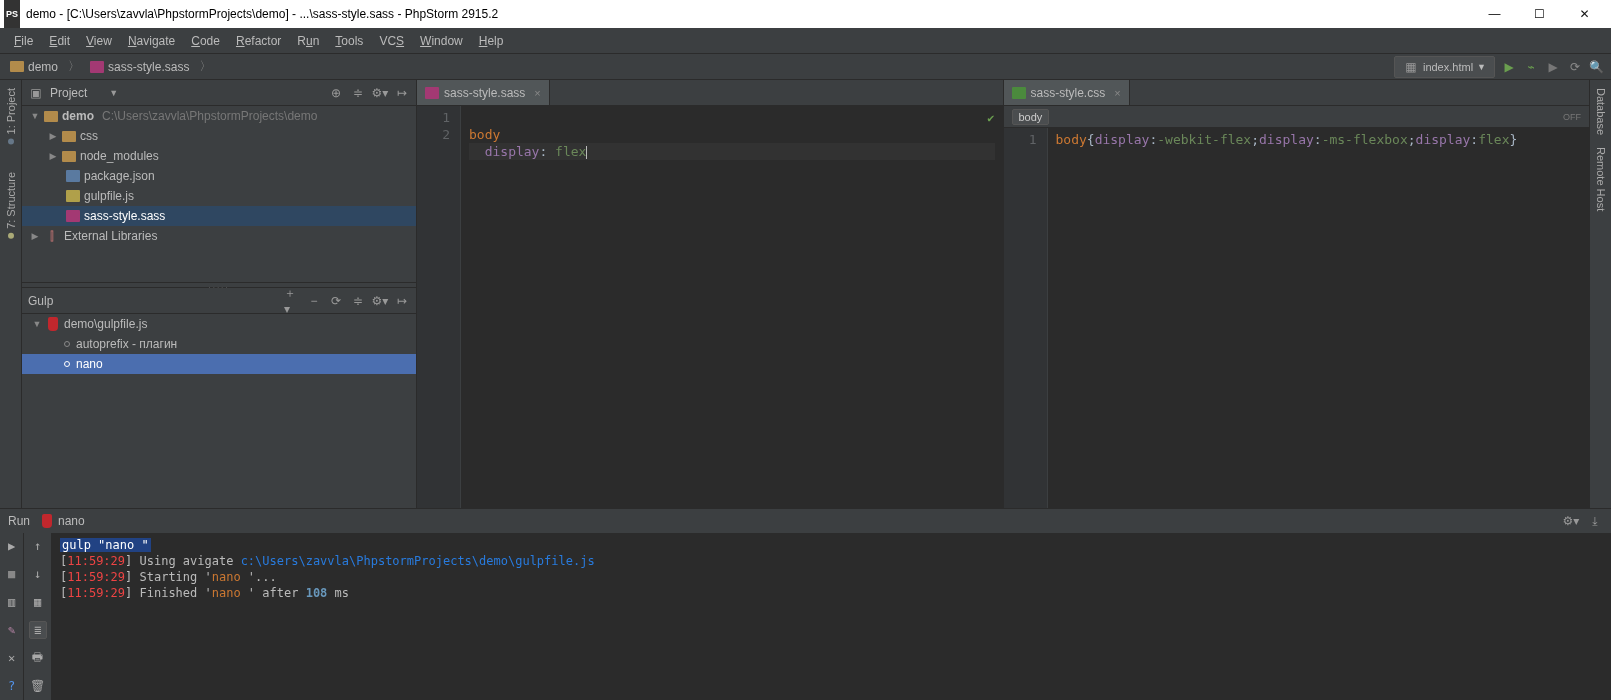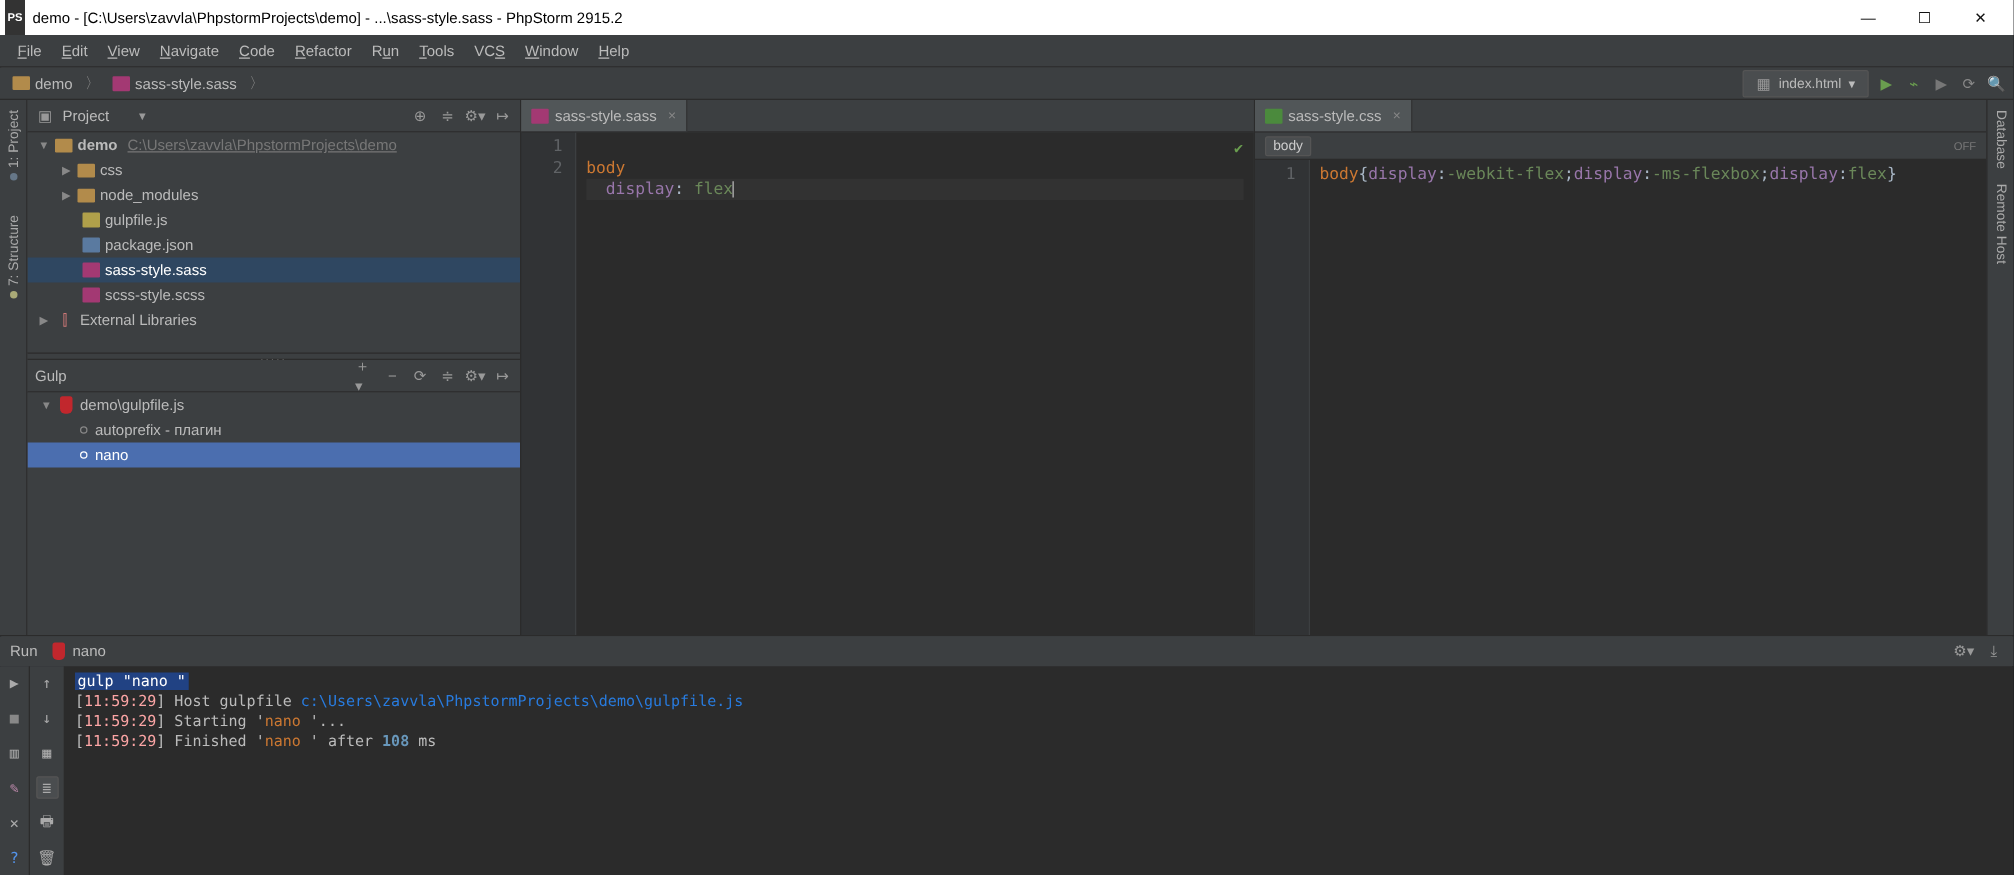--- a/index.html
+++ b/index.html
@@ -92,21 +92,21 @@
 .run-header { height: 24px; display: flex; align-items: center; padding: 0 8px; gap: 6px; background: #3c3f41; }
 .run-header .right { margin-left: auto; display: flex; gap: 8px; color: #999; }
 .run-body { flex: 1; display: flex; background: #2b2b2b; font-family: Consolas, monospace; font-size: 12px; }
 .run-toolbar { width: 24px; display: flex; flex-direction: column; align-items: center; padding-top: 4px; gap: 10px; background: #3c3f41; border-right: 1px solid #2b2b2b; }
 .run-toolbar2 { width: 28px; display: flex; flex-direction: column; align-items: center; padding-top: 4px; gap: 10px; background: #3c3f41; border-right: 1px solid #2b2b2b; }
 .run-toolbar .tbtn, .run-toolbar2 .tbtn { width: 18px; height: 18px; display: flex; align-items: center; justify-content: center; font-size: 12px; color: #aaa; }
 .run-toolbar2 .tbtn.boxed { border: 1px solid #555; background: #4a4d4f; border-radius: 2px; }
 .red { color: #c75450; }
 .blue { color: #5394ec; }
 .console { flex: 1; padding: 4px 8px; line-height: 16px; color: #bbbbbb; overflow: hidden; }
-.console .ts { color: #fca5a5; }
+.console .ts { color: #ef4444; }
 .console .cmd { background: #214283; color: #fff; padding: 0 2px; }
 .console .path { color: #287bde; }
 .console .task { color: #cc7832; }
 </style>
 </head>
 <body>
 
 <div class="window">
 
   <div class="titlebar">
@@ -186,47 +186,43 @@
           <span class="tb-icon">⚙▾</span>
           <span class="tb-icon">↦</span>
         </span>
       </div>
 
       <div class="tree" style="max-height:176px;">
         <div class="tree-row">
           <span class="arrow">▼</span>
           <span class="folder-ico"></span>
           <span class="label-bold">demo</span>
-          <span class="muted" style="margin-left:4px;text-decoration:underline;">C:\Users\zavvla\PhpstormProjects\demo</span>
+          <span class="muted" style="margin-left:4px;">C:\Users\zavvla\PhpstormProjects\demo</span>
         </div>
         <div class="tree-row indent1">
           <span class="arrow">▶</span>
           <span class="folder-ico"></span>
           <span>css</span>
         </div>
         <div class="tree-row indent1">
           <span class="arrow">▶</span>
           <span class="folder-ico"></span>
           <span>node_modules</span>
         </div>
         <div class="tree-row indent2">
+          <span class="json-ico"></span>
+          <span>package.json</span>
+        </div>
+        <div class="tree-row indent2">
           <span class="js-ico"></span>
           <span>gulpfile.js</span>
-        </div>
-        <div class="tree-row indent2">
-          <span class="json-ico"></span>
-          <span>package.json</span>
         </div>
         <div class="tree-row indent2 sel">
           <span class="sass-ico"></span>
           <span>sass-style.sass</span>
-        </div>
-        <div class="tree-row indent2">
-          <span class="sass-ico"></span>
-          <span>scss-style.scss</span>
         </div>
         <div class="tree-row">
           <span class="arrow">▶</span>
           <span class="tb-icon" style="color:#c77;">⫿</span>
           <span>External Libraries</span>
         </div>
       </div>
 
       <div class="splitter-h"></div>
 
@@ -328,21 +324,21 @@
       <div class="run-toolbar2">
         <span class="tbtn">↑</span>
         <span class="tbtn">↓</span>
         <span class="tbtn blue">▦</span>
         <span class="tbtn boxed">≣</span>
         <span class="tbtn blue">🖶</span>
         <span class="tbtn blue">🗑</span>
       </div>
       <div class="console">
 <div><span class="cmd">gulp "nano "</span></div>
-<div>[<span class="ts">11:59:29</span>] <span>Host gulpfile </span><span class="path">c:\Users\zavvla\PhpstormProjects\demo\gulpfile.js</span></div>
+<div>[<span class="ts">11:59:29</span>] <span>Using avigate </span><span class="path">c:\Users\zavvla\PhpstormProjects\demo\gulpfile.js</span></div>
 <div>[<span class="ts">11:59:29</span>] <span>Starting '</span><span class="task">nano </span><span>'...</span></div>
 <div>[<span class="ts">11:59:29</span>] <span>Finished '</span><span class="task">nano </span><span>' after </span><span class="num">108</span><span> ms</span></div>
 <div>&nbsp;</div>
       </div>
     </div>
   </div>
 
 </div>
 
 </body></html>

